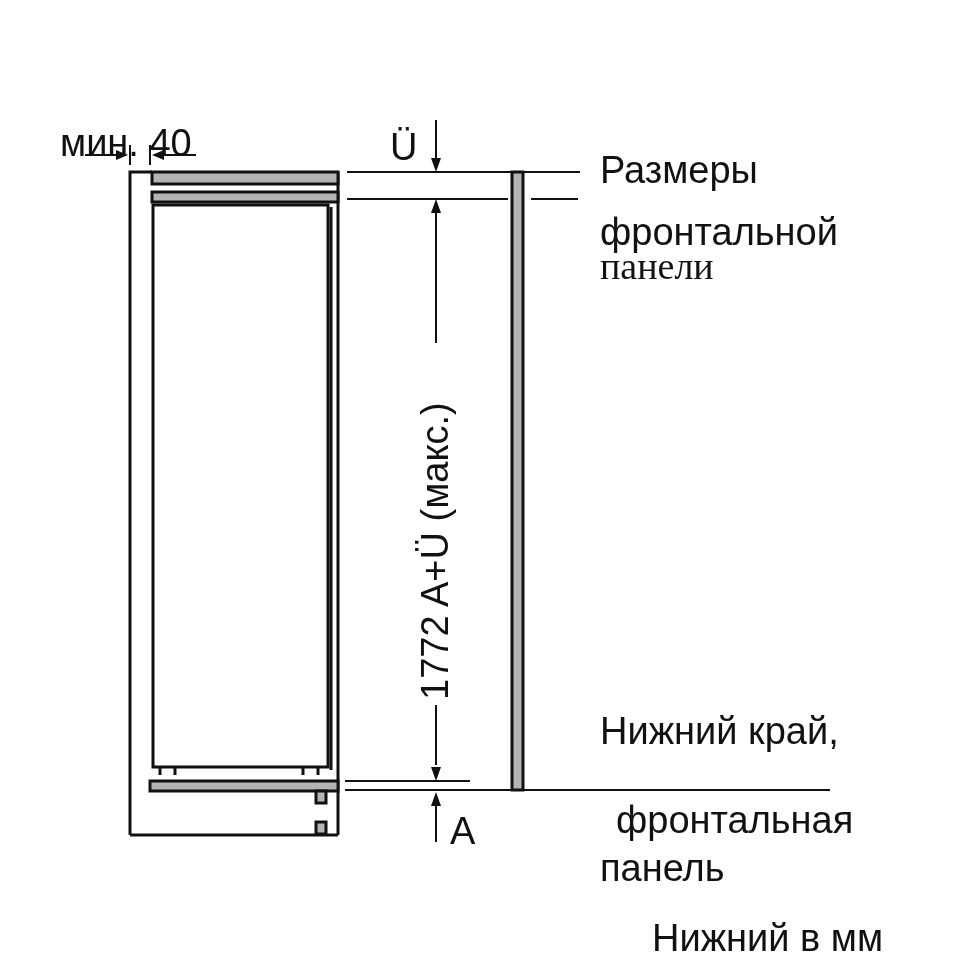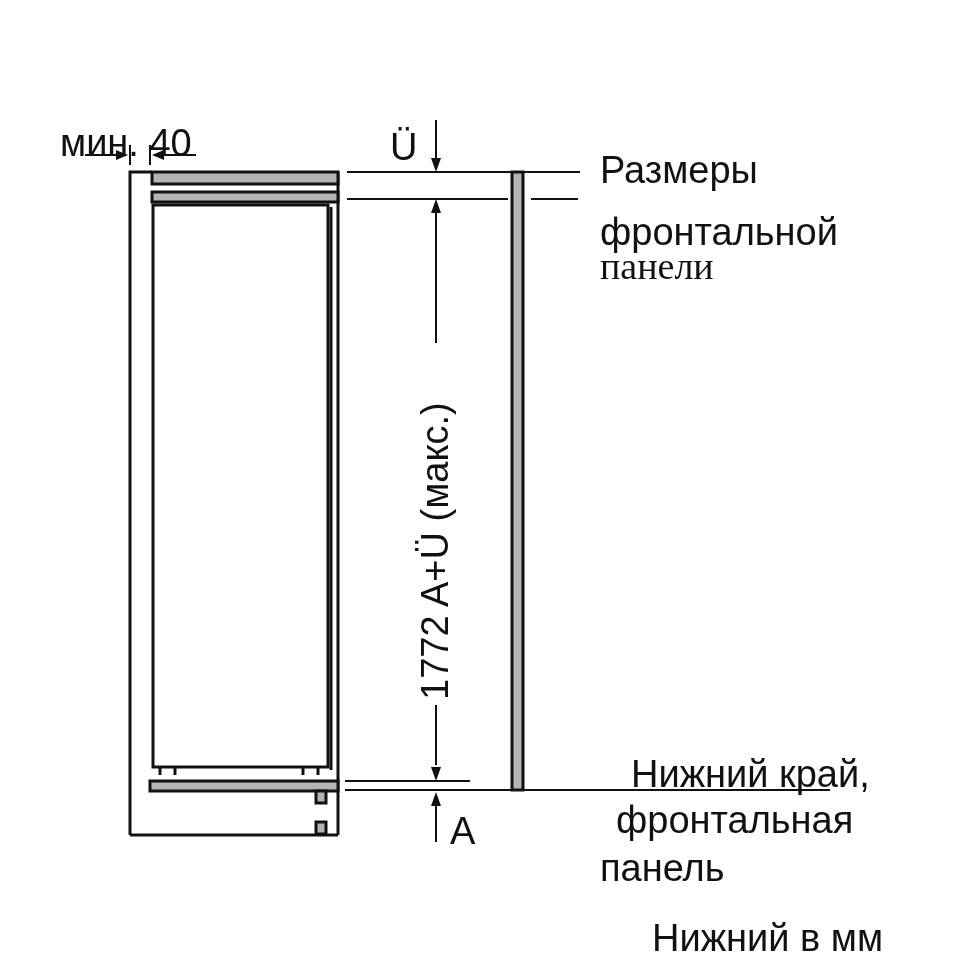--- a/index.html
+++ b/index.html
@@ -74,18 +74,18 @@
 <div class="vert" style="left:414px; top:700px;">1772 A+Ü (макс.)</div>
 <div class="lbl" style="left:450px; top:808px;">A</div>
 
 <div>
   <div class="lbl" style="left:600px; top:147px;">Размеры</div>
   <div class="lbl" style="left:600px; top:209px;">фронтальной</div>
   <div class="lbl" style="left:600px; top:243px;font-family:Liberation Serif, serif;">панели</div>
 </div>
 
 <div>
-  <div class="lbl" style="left:600px; top:751px;margin-left:31px;">Нижний край,</div>
+  <div class="lbl" style="left:600px; top:708px;">Нижний край,</div>
   <div class="lbl" style="left:616px; top:797px;">фронтальная</div>
   <div class="lbl" style="left:600px; top:845px;">панель</div>
 </div>
 
 <div class="lbl" style="left:652px; top:915px;">Нижний в мм</div>
 
 </body></html>

